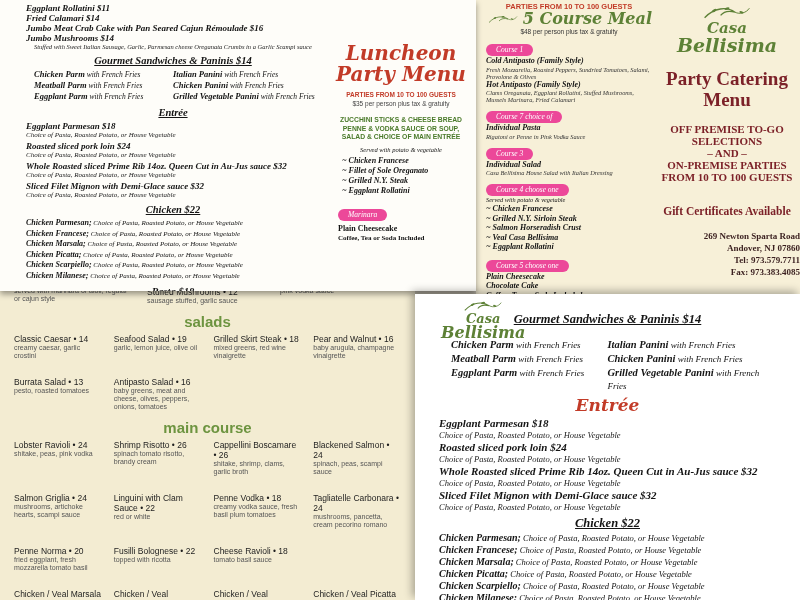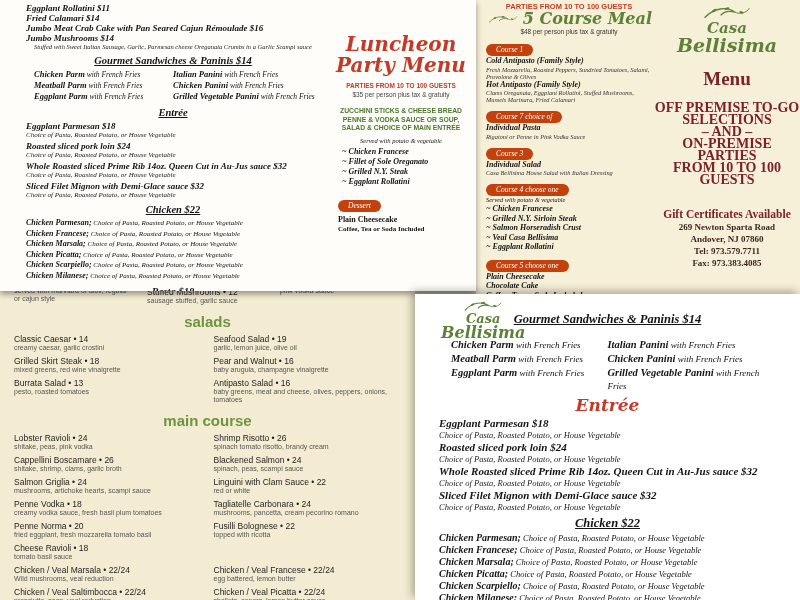--- a/index.html
+++ b/index.html
@@ -18,30 +18,30 @@
   .sand-cell{width:50%;font-style:italic;font-size:7.5px;line-height:10px;}
   .sand-cell:first-child{padding-left:8px;}
   .sand-cell .nm{font-weight:bold;font-size:8.5px;}
   .ent-item{margin-bottom:2px;}
   .ent-name{font-weight:bold;font-style:italic;font-size:9px;line-height:10px;}
   .ent-desc{font-style:italic;font-size:7px;line-height:8px;color:#222;}
   .chk-line{font-style:italic;font-size:7px;line-height:9.5px;}
   .chk-line .nm{font-weight:bold;font-size:8px;}
 
   
-  .a-right{flex:1;padding-top:34px;text-align:center;}
+  .a-right{flex:1;padding-top:43px;text-align:center;}
   .lunch-t1,.lunch-t2{color:#c23b28;font-weight:bold;font-style:italic;font-size:20px;line-height:21px;font-family:"DejaVu Serif",serif;}
   .lunch-sub{color:#c23b28;font-weight:bold;font-size:6.5px;line-height:8px;margin-top:6px;font-family:"Liberation Sans",sans-serif;}
   .lunch-price{font-size:6.5px;line-height:8px;color:#444;margin-top:1px;font-family:"Liberation Sans",sans-serif;}
   .lunch-inc{color:#4a7a2a;font-weight:bold;font-size:6.8px;line-height:8.5px;margin-top:8px;font-family:"Liberation Sans",sans-serif;}
   .lunch-note{font-style:italic;font-size:6.5px;line-height:8px;margin-top:4px;}
   .lunch-items{text-align:left;padding-left:16px;margin-top:2px;}
   .lunch-item{font-weight:bold;font-style:italic;font-size:8px;line-height:10px;}
   .lunch-dessert{text-align:left;padding-left:12px;margin-top:7px;}
-  .pill{display:inline-block;background:#c2410c;color:#fff;border-radius:8px;padding:1px 10px 2px;font-style:italic;font-size:7.5px;line-height:9px;}
+  .pill{display:inline-block;background:#ec4899;color:#fff;border-radius:8px;padding:1px 10px 2px;font-style:italic;font-size:7.5px;line-height:9px;}
   .lunch-dessert-name{font-weight:bold;font-size:8px;line-height:10px;margin-top:3px;}
   .lunch-dessert-note{font-weight:bold;font-size:7px;line-height:9px;}
 
   
   #panelB{left:476px;top:0;width:324px;height:296px;background:#f7f0d8;display:flex;z-index:1;}
   .fc{width:178px;padding:2px 2px 0 10px;}
   .fc-top{color:#c23b28;font-weight:bold;font-size:7.5px;line-height:9px;height:7px;overflow:hidden;text-align:center;font-family:"Liberation Sans",sans-serif;}
   .fc-title-row{display:flex;justify-content:center;align-items:center;gap:3px;color:#5d8136;margin-top:1px;}
   .fc-title{font-weight:bold;font-style:italic;font-size:16px;line-height:18px;color:#5d8136;font-family:"DejaVu Serif",serif;}
   .fc-price{text-align:center;font-size:6.5px;line-height:8px;color:#333;font-family:"Liberation Sans",sans-serif;}
@@ -53,29 +53,29 @@
   .logo-l1{font-weight:bold;font-style:italic;font-family:"DejaVu Serif",serif;}
   .logo-l2{font-weight:bold;font-style:italic;font-family:"DejaVu Serif",serif;}
   .fl{display:block;margin:0 auto;}
 
   .cat{flex:1;text-align:center;padding-top:5px;}
   .logo-cat .logo-l1{font-size:15px;line-height:15px;}
   .logo-cat .logo-l2{font-size:19px;line-height:19px;}
   .cat-title-line{color:#7c2128;font-weight:bold;font-size:19px;line-height:21px;}
   .cat-title{margin-top:13px;}
   .cat-lines{margin-top:13px;}
-  .cat-line{color:#7c2128;font-weight:bold;font-size:14px;line-height:12px;}
+  .cat-line{color:#7c2128;font-weight:bold;font-size:11px;line-height:12px;}
   .cat-gift{color:#7c2128;font-weight:bold;font-size:11.5px;line-height:13px;margin-top:22px;}
-  .cat-addr{}
+  .cat-addr{margin-top:12px;text-align:right;}
   .cat-addr-line{font-weight:bold;font-size:9px;line-height:12px;color:#3a1f1f;}
 
   
   #panelC{left:0;top:291px;width:415px;height:309px;background:#f3ecd2;z-index:0;font-family:"Liberation Sans",sans-serif;color:#2b2b2b;padding-top:0;}
   .partial-row{display:grid;grid-template-columns:1fr 1fr 1fr;gap:0 12px;padding:0 14px;margin-top:-5px;}
-  .grid3{display:grid;grid-template-columns:1fr 1fr;gap:2px 12px;padding:0 14px;}
+  .grid3{display:grid;grid-template-columns:1fr 1fr 1fr 1fr;gap:15px 12px;padding:0 14px;}
   .c-item{padding:1px 0;}
   .c-name{font-weight:normal;font-size:8.5px;line-height:10px;color:#1e1e1e;}
   .c-desc{font-size:7px;line-height:8px;color:#555;}
   .c-head{color:#6d9440;font-weight:bold;font-size:15px;line-height:17px;text-align:center;margin:7px 0 3px;}
 
   
   #panelD{left:415px;top:294px;width:385px;height:306px;background:#ffffff;box-shadow:-3px -3px 8px rgba(0,0,0,.3);z-index:3;padding:2px 24px 0;}
   .d-head{position:relative;height:38px;}
   .logo-d{position:absolute;left:2px;top:0;}
   .logo-d .logo-l1{font-size:13px;line-height:12px;}
@@ -208,21 +208,21 @@
         </div>
       <div class="lunch-note">Served with potato &amp; vegetable</div>
       <div class="lunch-items">
 
       <div class="lunch-item">~ Chicken Francese</div>
           <div class="lunch-item">~ Fillet of Sole Oreganato</div>
           <div class="lunch-item">~ Grilled N.Y. Steak</div>
           <div class="lunch-item">~ Eggplant Rollatini</div>
         </div>
       <div class="lunch-dessert">
-        <span class="pill">Dessert</span>
+        <span class="pill">Marinara</span>
         <div class="lunch-dessert-name">Plain Cheesecake</div>
         <div class="lunch-dessert-note">Coffee, Tea or Soda Included</div>
       </div>
     </div>
   </div>
 
   <div id="panelB" class="panel">
 
     <div class="fc">
       <div class="fc-top">PARTIES FROM 10 TO 100 GUESTS</div>
@@ -329,20 +329,21 @@
 
     <div class="cat">
       <div class="logo logo-cat">
         <svg class="fl" width="76" height="16">
             <use href="#flourish"></use>
           </svg>
         <div class="logo-l1">Casa</div>
         <div class="logo-l2">Bellisima</div>
       </div>
       <div class="cat-title">
+        <div class="cat-title-line">Party Catering</div>
         <div class="cat-title-line">Menu</div>
       </div>
       <div class="cat-lines">
 
       <div class="cat-line">OFF PREMISE TO-GO SELECTIONS</div>
           <div class="cat-line">– AND –</div>
           <div class="cat-line">ON-PREMISE PARTIES</div>
           <div class="cat-line">FROM 10 TO 100 GUESTS</div>
         </div>
       <div class="cat-gift">Gift Certificates Available</div>

